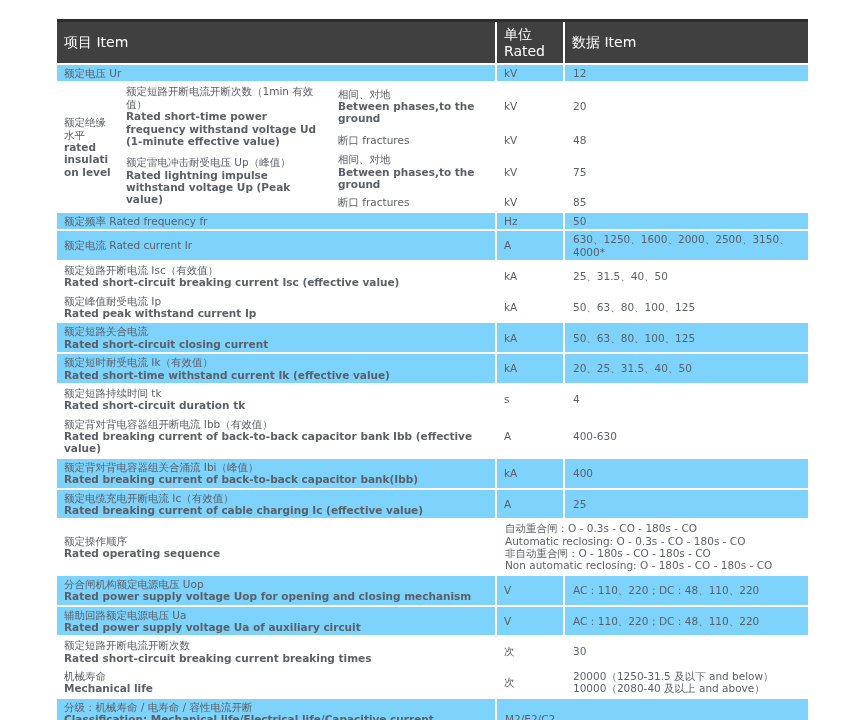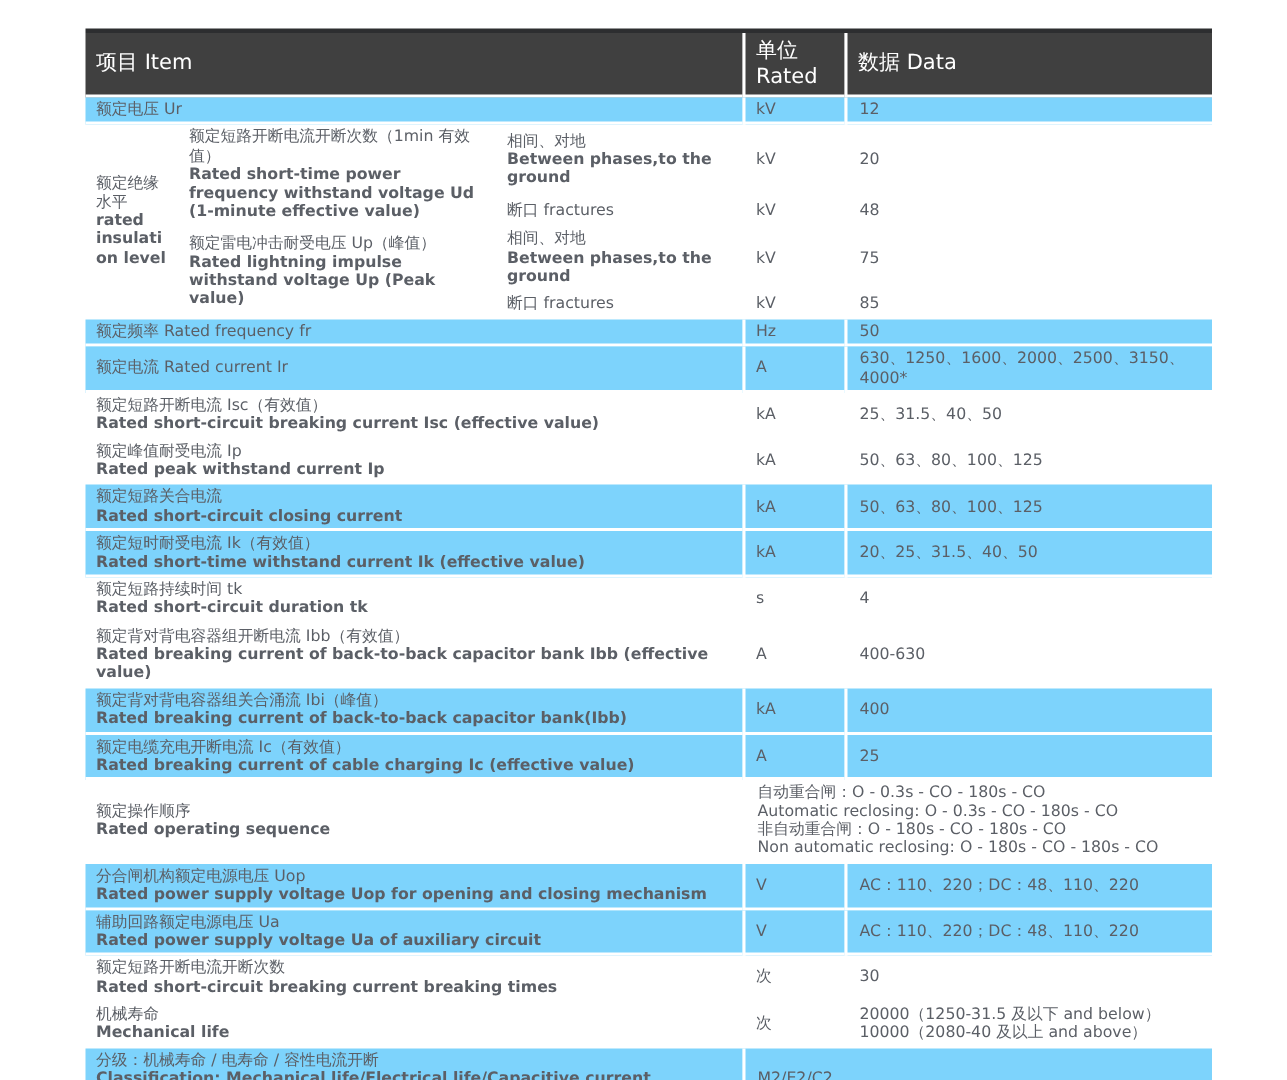--- a/index.html
+++ b/index.html
@@ -47,21 +47,21 @@
         <col style="width:212px">
         <col style="width:164px">
       <col style="width:68px">
         <col style="width:245px">
     </colgroup>
 
     <tbody>
         <tr class="hdr">
       <td colspan="3">项目  Item</td>
       <td class="unit">单位 Rated</td>
-      <td class="data">数据 Data</td>
+      <td class="data">数据 Item</td>
     </tr>
 
     <tr class="shaded">
       <td colspan="3">
             <span class="zh">额定电压 Ur</span>
           </td>
       <td class="unit">kV</td>
       <td class="data">12</td>
     </tr>
 

